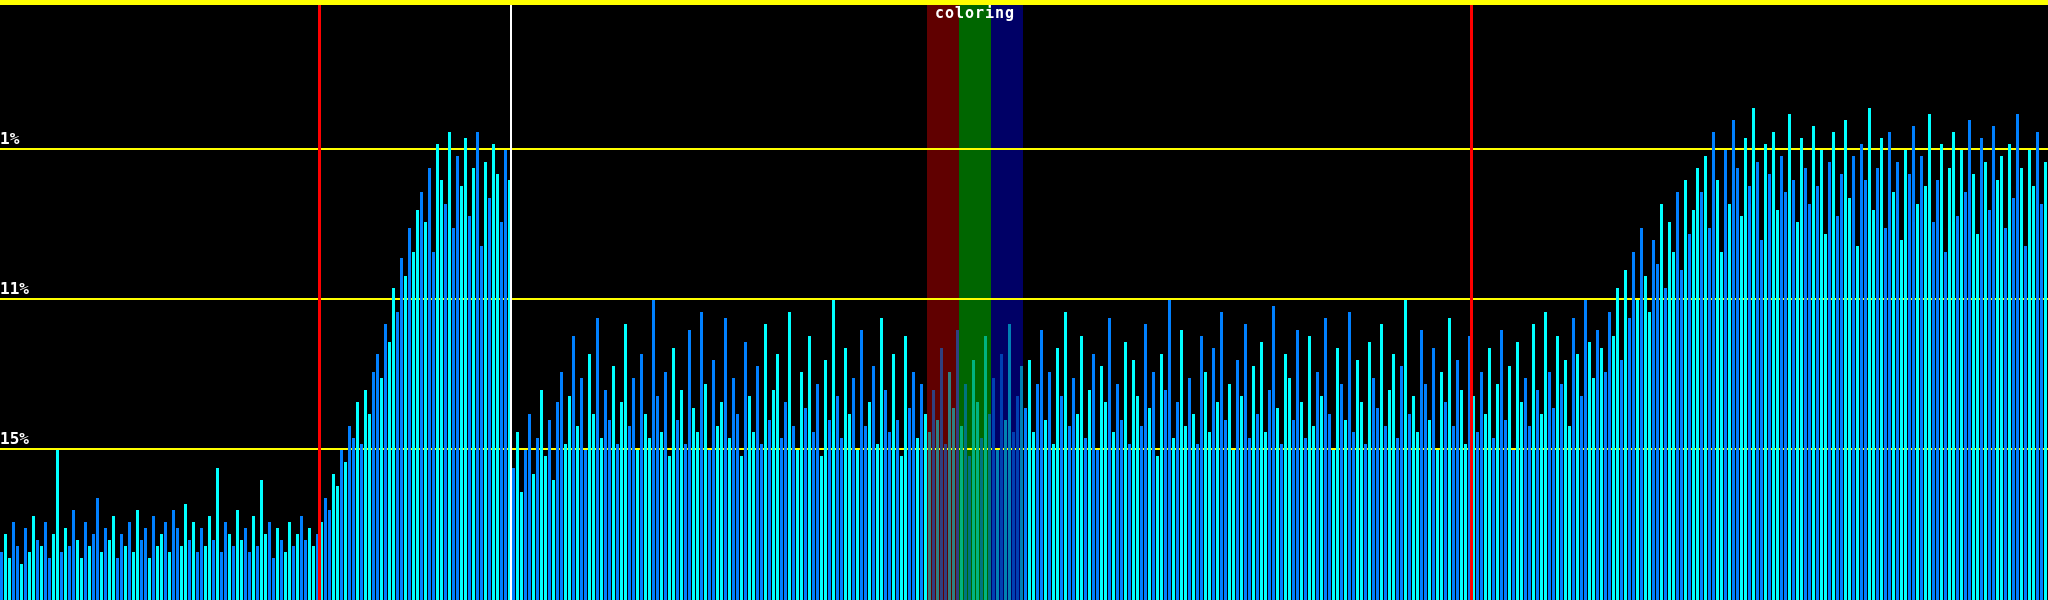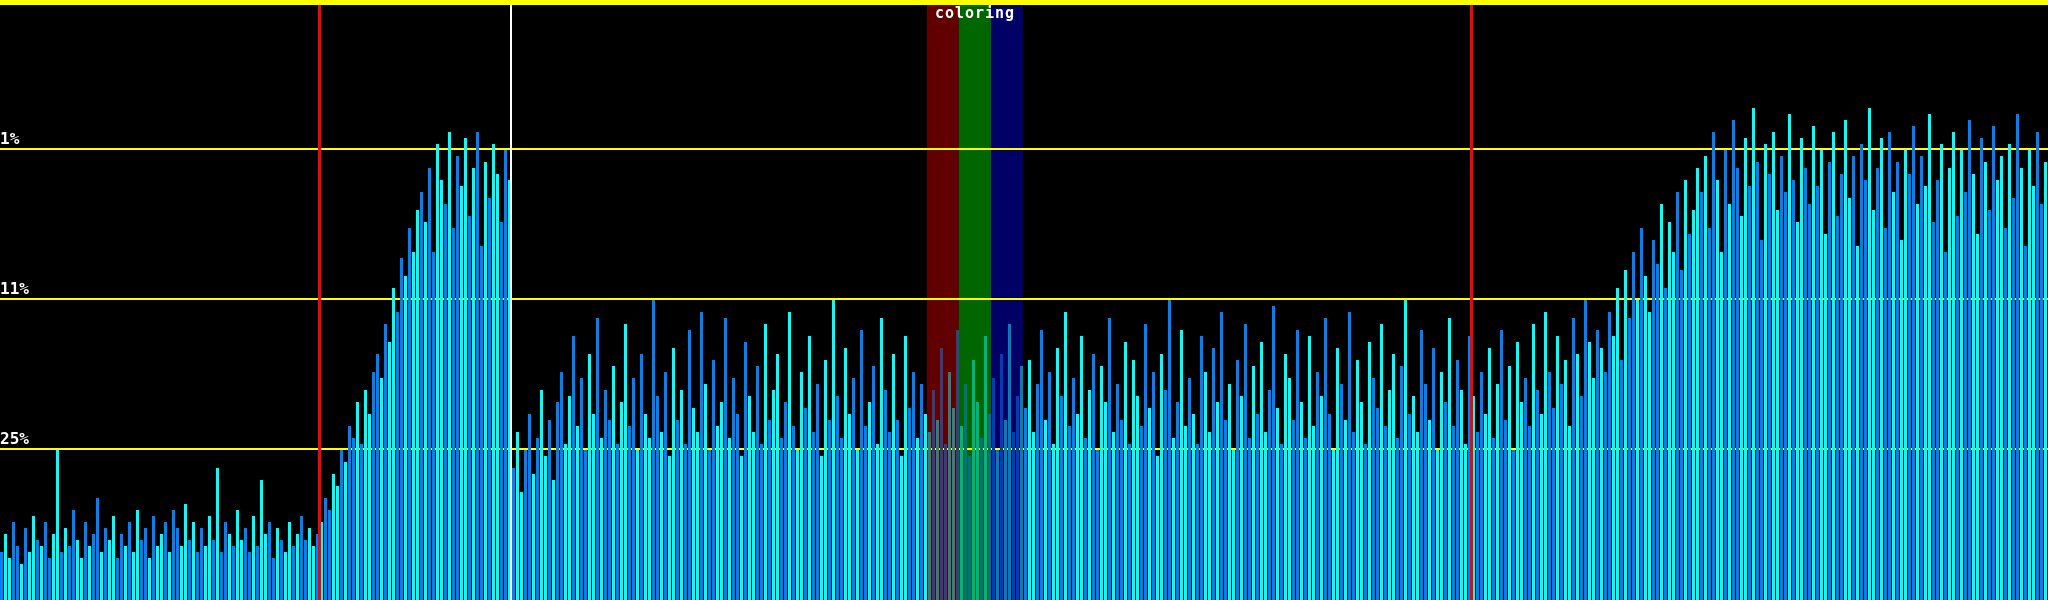--- a/index.html
+++ b/index.html
@@ -545,16 +545,16 @@
       <div class="bar" style="left: 2044px; width: 3px; height: 438px; background: rgb(0, 255, 255);"></div>
     </div>
   <div id="vlines">
       <div class="vline" style="left: 318px; width: 3px; background: rgb(255, 0, 0);"></div>
       <div class="vline" style="left: 510px; width: 2px; background: rgb(255, 255, 255);"></div>
       <div class="vline" style="left: 1470px; width: 3px; background: rgb(255, 0, 0);"></div>
     </div>
   <div id="ticks">
       <div class="ticklabel" style="top: 130px;">1%</div>
       <div class="ticklabel" style="top: 280px;">11%</div>
-      <div class="ticklabel" style="top: 430px;">25%</div>
+      <div class="ticklabel" style="top: 430px;">15%</div>
     </div>
   <div class="annot" id="coloring-label" style="top: 4px; left: 975px; transform: translateX(-50%);">coloring</div>
 </div>
 
 </body></html>

